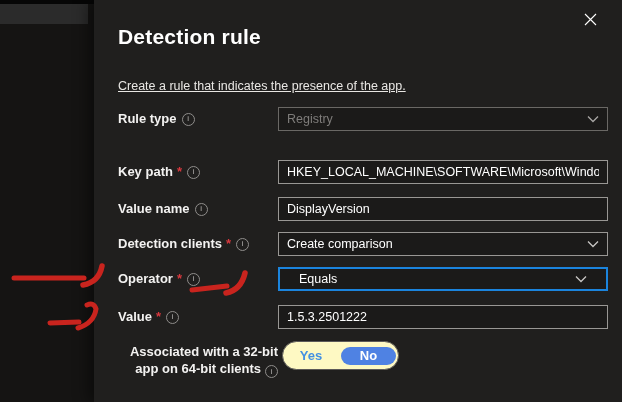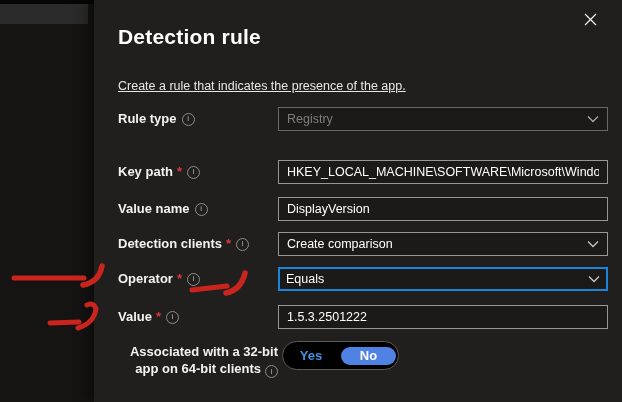--- a/index.html
+++ b/index.html
@@ -18,28 +18,28 @@
   .desc{position:absolute;left:24px;top:79px;font-size:12.5px;color:#e9e7e4;text-decoration:underline;}
   .row{position:absolute;left:24px;width:490px;display:flex;align-items:center;}
   .lbl{width:160px;flex:0 0 160px;display:flex;align-items:center;gap:5px;font-size:13px;font-weight:600;color:#f3f2f1;line-height:16px;text-align:right;}
   .req{color:#d9383e;font-weight:700;margin-left:-1px;}
   .info{width:11px;height:11px;border:1px solid #8f8d8b;border-radius:50%;display:inline-flex;align-items:center;justify-content:center;
         font-size:8px;font-weight:400;color:#b5b3b1;flex:0 0 auto;font-style:normal;}
   .ctrl{flex:1;height:22px;display:flex;align-items:center;padding:0 8px;font-size:12.5px;color:#ffffff;
         background:#1b1a19;border:1px solid #999794;}
   .ctrl .ctrl-text{flex:1;white-space:nowrap;overflow:hidden;}
   .ctrl.disabled{color:#7e7c7a;border-color:#6a6865;}
-  .ctrl.focused{border:2px solid #1b84dd;height:20px;padding:0 6px;}
+  .ctrl.focused{border:2px solid #1b84dd;height:20px;padding:0 19px;}
   .chev{flex:0 0 auto;margin-left:6px;}
   input.ctrl{outline:none;}
   input.ctrl::selection{background:#264f78;}
   .toggle-row{align-items:flex-start;}
   .toggle-row .lbl{flex-wrap:wrap;row-gap:2px;padding-top:2px;line-height:17px;display:inline;}
   .toggle-row .lbl .info{vertical-align:-1px;margin-left:4px;}
-  .toggle{margin-left:4px;width:115px;height:27px;border:1px solid #5c5a58;border-radius:15px;background:#000000;
+  .toggle{margin-left:4px;width:115px;height:27px;border:1px solid #5c5a58;border-radius:15px;background:#fef9c3;
           display:flex;align-items:center;padding:0;overflow:hidden;flex:0 0 auto;}
   .toggle-opt{flex:1;text-align:center;font-size:13px;font-weight:600;color:#4491e2;background:none;border:none;cursor:pointer;padding:0;height:100%;font-family:inherit;}
   .toggle-opt.selected{margin:2px 2px;flex:0 0 55px;height:18px;border-radius:12px;background:#4f82e3;color:#ffffff;display:flex;align-items:center;justify-content:center;}
   .arrows{position:absolute;left:0;top:0;width:622px;height:402px;pointer-events:none;z-index:10;}
 </style>
 </head>
 <body>
 
 <div class="backdrop-strip"></div>
 <div class="backdrop-topline"></div>

